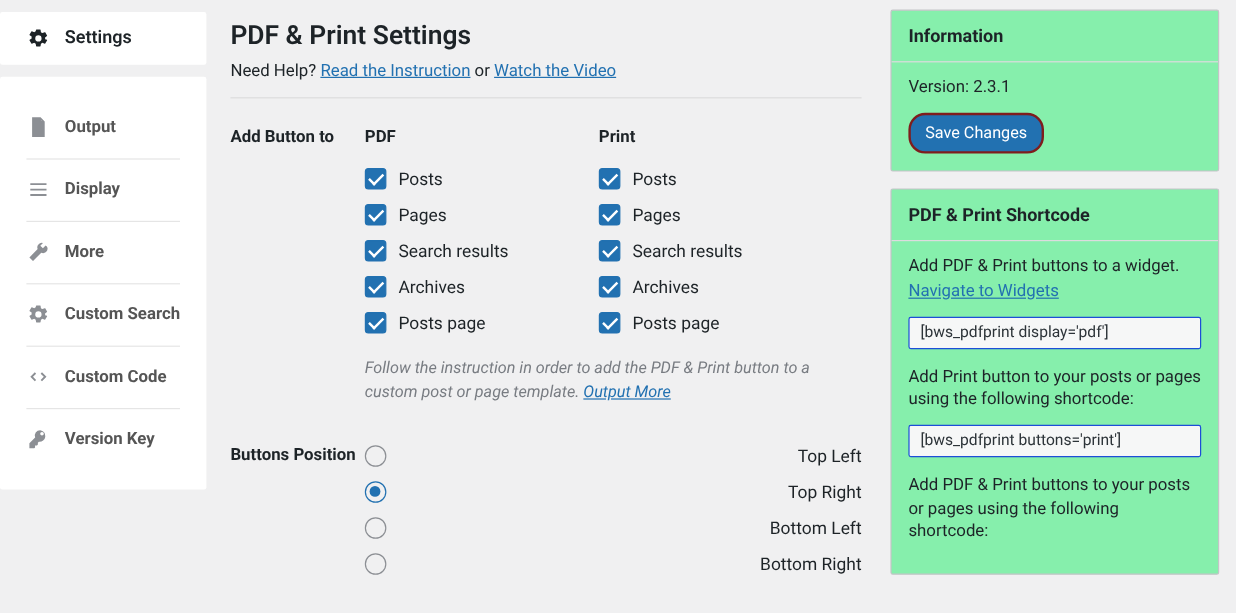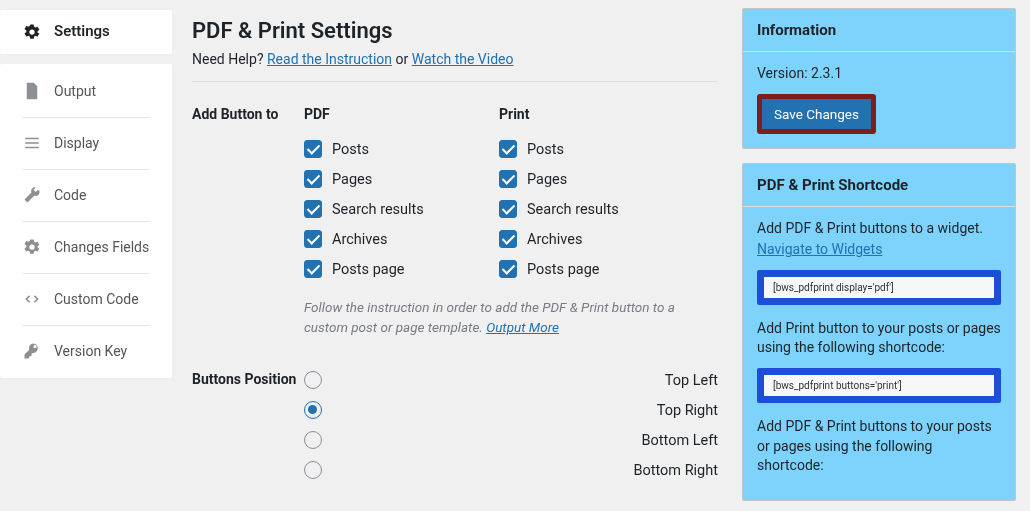--- a/index.html
+++ b/index.html
@@ -24,22 +24,23 @@
     display: flex;
     background: #fff;
     padding: 12px 18px 12px 22px;
     font-weight: 600;
     font-size: 15px;
     border-radius: 2px;
   }
   .sidebar-list {
     background: #fff;
     margin-top: 10px;
-    padding: 1px 0;
+    padding: 16px 0;
     border-radius: 2px;
+    font-weight: bold;
   }
   .sidebar-item {
     display: flex;
     align-items: center;
     padding: 16px 18px 16px 22px;
     color: #555;
     font-size: 14px;
     cursor: pointer;
     position: relative;
   }
@@ -149,52 +150,52 @@
   }
 
   .aside {
     width: 294px;
     padding: 8px 14px 0 6px;
     display:flex;
     flex-direction:column;
     gap: 14px;
   }
   .panel {
-    background:#7dd3fc;
+    background:#86efac;
     border:1px solid #c3c4c7;
     border-radius:2px;
   }
   .panel-head {
     font-size: 15px;
     font-weight: 700;
     padding: 12px 14px;
     border-bottom: 1px solid #dcdcde;
   }
   .panel-body {
     padding: 12px 14px 14px;
   }
   .panel-body p { margin-bottom: 10px; line-height:1.4; }
   .panel-body .strong { font-weight:400; }
   .btn-primary {
     display:inline-block;
     background:#2271b1;
     color:#fff;
     font-size:13.5px;
     padding: 7px 12px;
-    border-radius:3px;
-    border:5px solid #7f1d1d;
+    border-radius:14px;
+    border:2px solid #7f1d1d;
     cursor:pointer;
   }
   .panel-body a.link { color:#2271b1; text-decoration:underline; }
   .code-box {
-    border:7px solid #1d4ed8;
+    border:1px solid #1d4ed8;
     background:#f6f7f7;
     border-radius:2px;
     padding: 5px 9px;
-    font-size:10px;
+    font-size:13px;
     color:#2c3338;
     margin-bottom: 14px;
     white-space: nowrap;
     overflow:hidden;
   }
 </style>
 </head>
 <body>
 
 <div class="layout">
@@ -225,29 +226,29 @@
             </svg>
         </span>
         <span>Display</span>
       </div>
       <div class="sidebar-item">
         <span class="sb-icon">
           <svg viewBox="0 0 24 24">
               <path d="M22 6.9a5 5 0 0 1-6.8 5.9L6 22l-4-4 9.2-9.2A5 5 0 0 1 17.1 2l-3 3 2.9 2.9 3-3a5 5 0 0 1 2 2Z"></path>
             </svg>
         </span>
-        <span>Code</span>
+        <span>More</span>
       </div>
       <div class="sidebar-item">
         <span class="sb-icon">
           <svg viewBox="0 0 24 24">
               <path d="M19.4 13a7.8 7.8 0 0 0 .1-1 7.8 7.8 0 0 0-.1-1l2.1-1.6a.5.5 0 0 0 .1-.7l-2-3.4a.5.5 0 0 0-.6-.2l-2.5 1a7.3 7.3 0 0 0-1.7-1l-.4-2.6a.5.5 0 0 0-.5-.4h-4a.5.5 0 0 0-.5.4L9 4.1a7.3 7.3 0 0 0-1.7 1l-2.5-1a.5.5 0 0 0-.6.2l-2 3.4a.5.5 0 0 0 .1.7L4.5 10a7.8 7.8 0 0 0 0 2l-2.2 1.6a.5.5 0 0 0-.1.7l2 3.4a.5.5 0 0 0 .6.2l2.5-1a7.3 7.3 0 0 0 1.7 1l.4 2.6a.5.5 0 0 0 .5.4h4a.5.5 0 0 0 .5-.4l.4-2.6a7.3 7.3 0 0 0 1.7-1l2.5 1a.5.5 0 0 0 .6-.2l2-3.4a.5.5 0 0 0-.1-.7Zm-7.4 2.5A3.5 3.5 0 1 1 15.5 12 3.5 3.5 0 0 1 12 15.5Z"></path>
             </svg>
         </span>
-        <span>Changes Fields</span>
+        <span>Custom Search</span>
       </div>
       <div class="sidebar-item">
         <span class="sb-icon">
           <svg viewBox="0 0 24 24">
               <path d="M8 17l-5-5 5-5 1.5 1.5L6 12l3.5 3.5Zm8-10 5 5-5 5-1.5-1.5L18 12l-3.5-3.5Z"></path>
             </svg>
         </span>
         <span>Custom Code</span>
       </div>
       <div class="sidebar-item">

